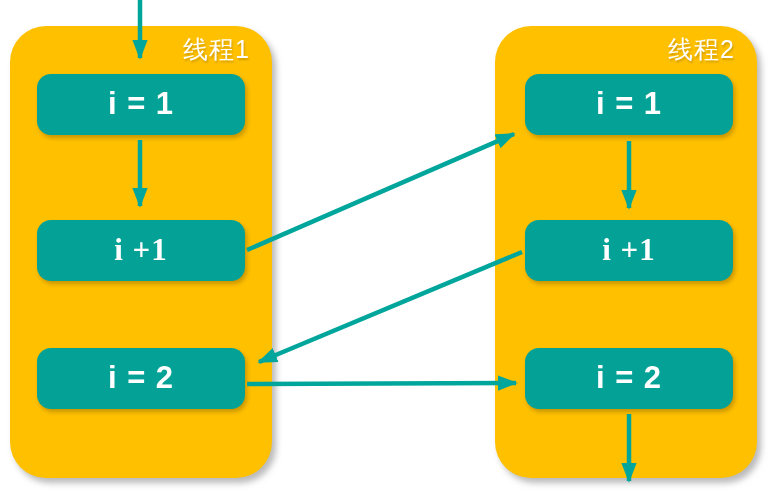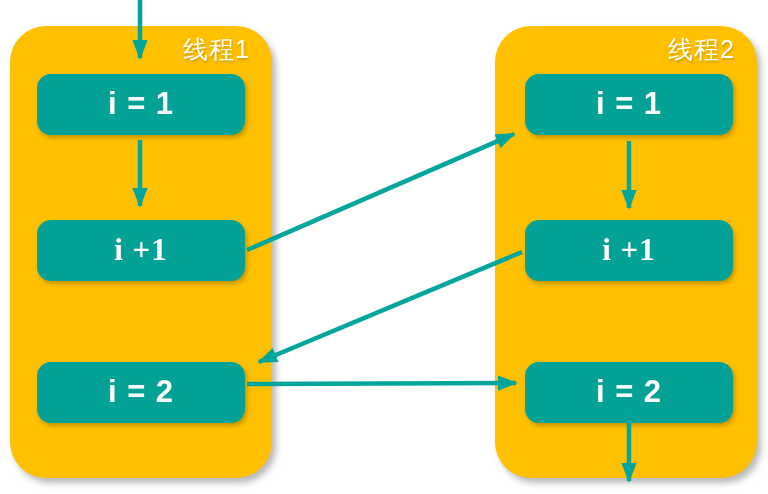--- a/index.html
+++ b/index.html
@@ -49,21 +49,21 @@
     font-size:31px;
     font-weight:bold;
     letter-spacing:1px;
     text-align:center;
     line-height:59px;
     box-shadow:2px 3px 4px rgba(0,0,0,0.22);
   }
   .thread2 .node{left:30px;}
   .node-1{top:48px;}
   .node-2{top:194px;font-family:Liberation Serif, serif;}
-  .node-3{top:336px;}
+  .node-3{top:322px;}
   svg.arrows{
     position:absolute;
     left:0;top:0;
     width:768px;height:494px;
     pointer-events:none;
     z-index:5;
   }
 </style>
 </head>
 <body>

